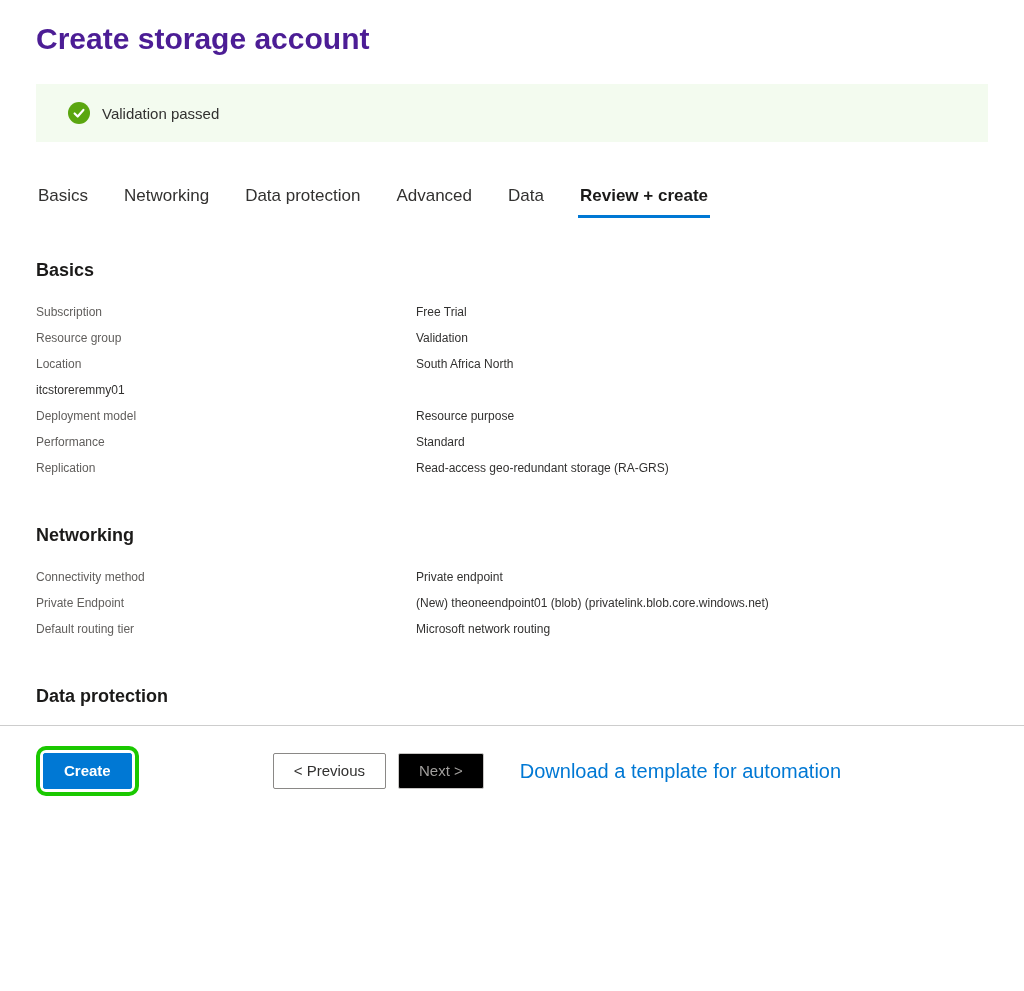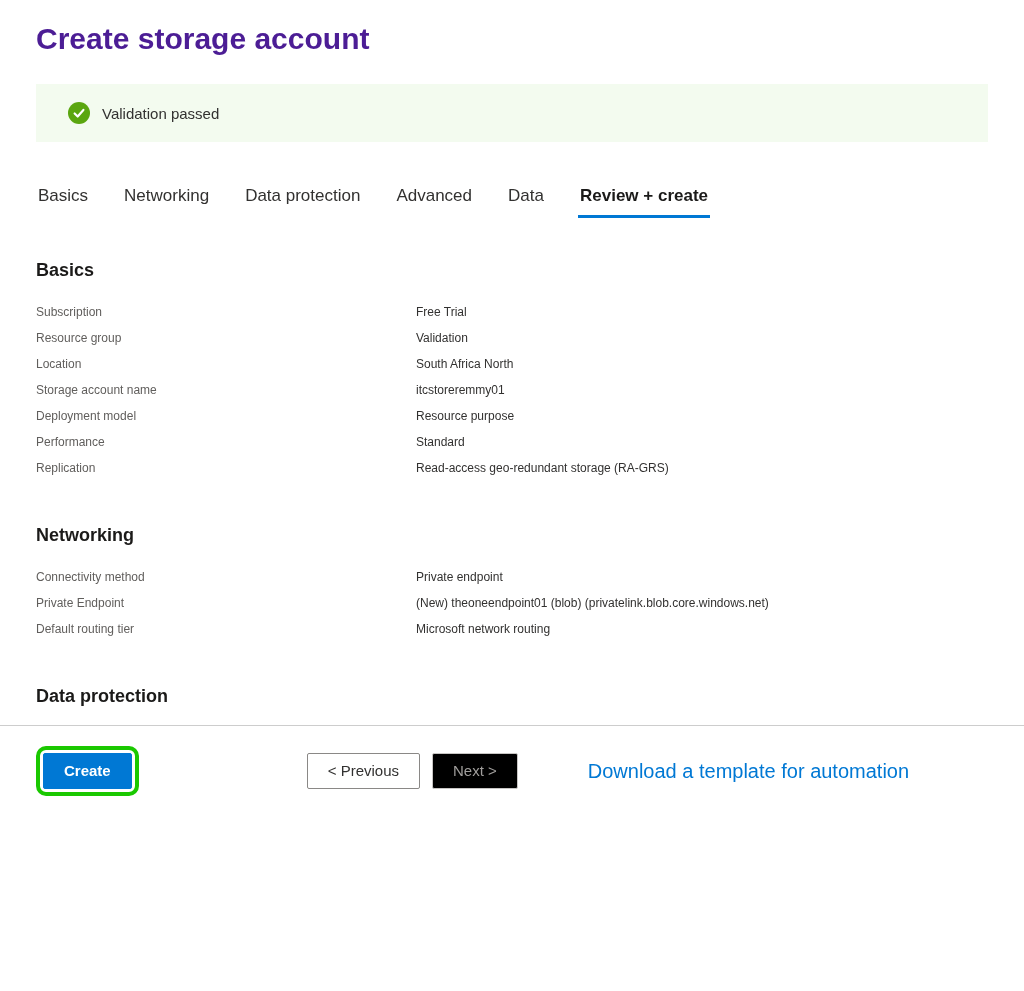--- a/index.html
+++ b/index.html
@@ -90,21 +90,21 @@
   }
   .hr {
     border: none;
     border-top: 1px solid #cdcdcd;
     margin: 14px 0 0 -36px;
     width: calc(100% + 72px);
   }
   .footer {
     display: flex;
     align-items: center;
-    gap: 38px;
+    gap: 4px;
     padding: 20px 36px 16px 36px;
   }
   .create-highlight {
     border: 4px solid #1ac800;
     border-radius: 10px;
     padding: 3px;
     display: inline-block;
   }
   .btn {
     font-family: inherit;
@@ -176,21 +176,20 @@
     </div>
     <div class="kv-row">
       <div class="k">Resource group</div>
       <div class="v">Validation</div>
     </div>
     <div class="kv-row">
       <div class="k">Location</div>
       <div class="v">South Africa North</div>
     </div>
     <div class="kv-row">
-      <div class="k">Storage account name</div>
       <div class="v">itcstoreremmy01</div>
     </div>
     <div class="kv-row">
       <div class="k">Deployment model</div>
       <div class="v">Resource purpose</div>
     </div>
     <div class="kv-row">
       <div class="k">Performance</div>
       <div class="v">Standard</div>
     </div>

